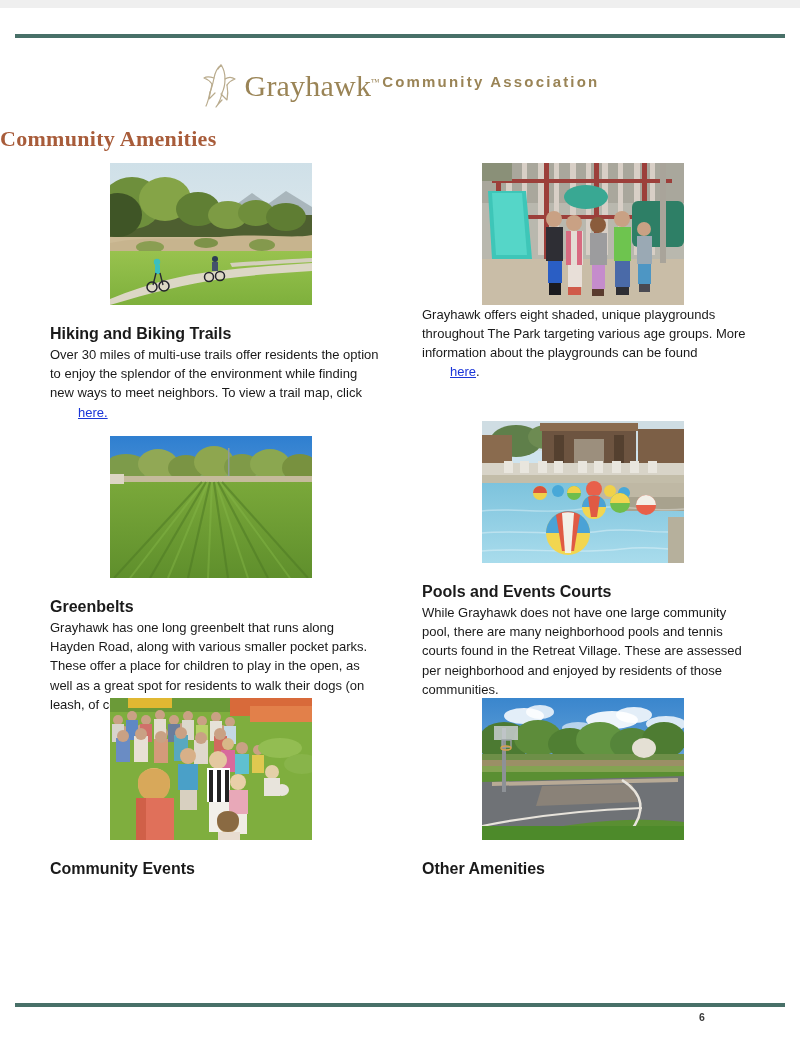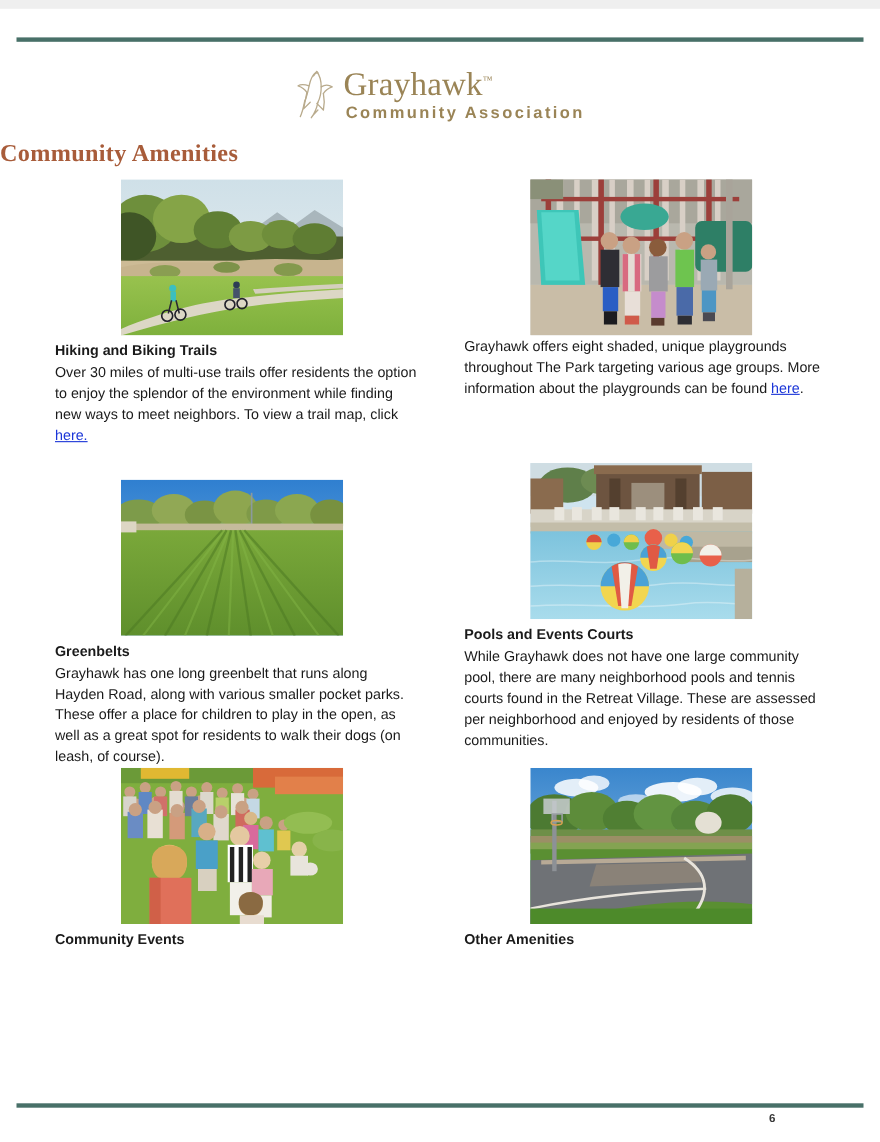--- a/index.html
+++ b/index.html
@@ -49,21 +49,21 @@
     justify-content: center;
   }
   .logo-inner {
     display: flex;
     align-items: center;
     gap: 6px;
   }
   .hawk-icon { width: 38px; height: 50px; display:block; }
   .logo-text {
     display: flex;
-    flex-direction: column;
+    flex-direction: row;
     align-items: flex-start;
     line-height: 1;
   }
   .logo-word {
     font-family: "Liberation Serif", serif;
     font-size: 30px;
     color: #9a8456;
     letter-spacing: 0.2px;
     position: relative;
     font-weight: normal;
@@ -115,34 +115,35 @@
     height: 142px;
     display: block;
     border: 0;
     overflow: hidden;
     position: relative;
   }
   .thumb.c-left  { margin-left: 60px; }
   .thumb.c-right { margin-left: 60px; }
 
   .amen-head {
-    font-size: 13px;
+    font-size: 16px;
     font-weight: bold;
     color: #1a1a1a;
-    margin-top: 5px;
+    margin-top: 17px;
     line-height: 1.45;
   }
   .amen-body {
     font-size: 13px;
     color: #1a1a1a;
     line-height: 1.47;
     margin-top: 0px;
   }
   .link {
     color: #1a35d8;
+    margin-left: 28px;
   }
 
   
   .page-number {
     position: absolute;
     top: 1011px;
     left: 0;
     width: 800px;
     text-align: center;
     font-size: 10.5px;

